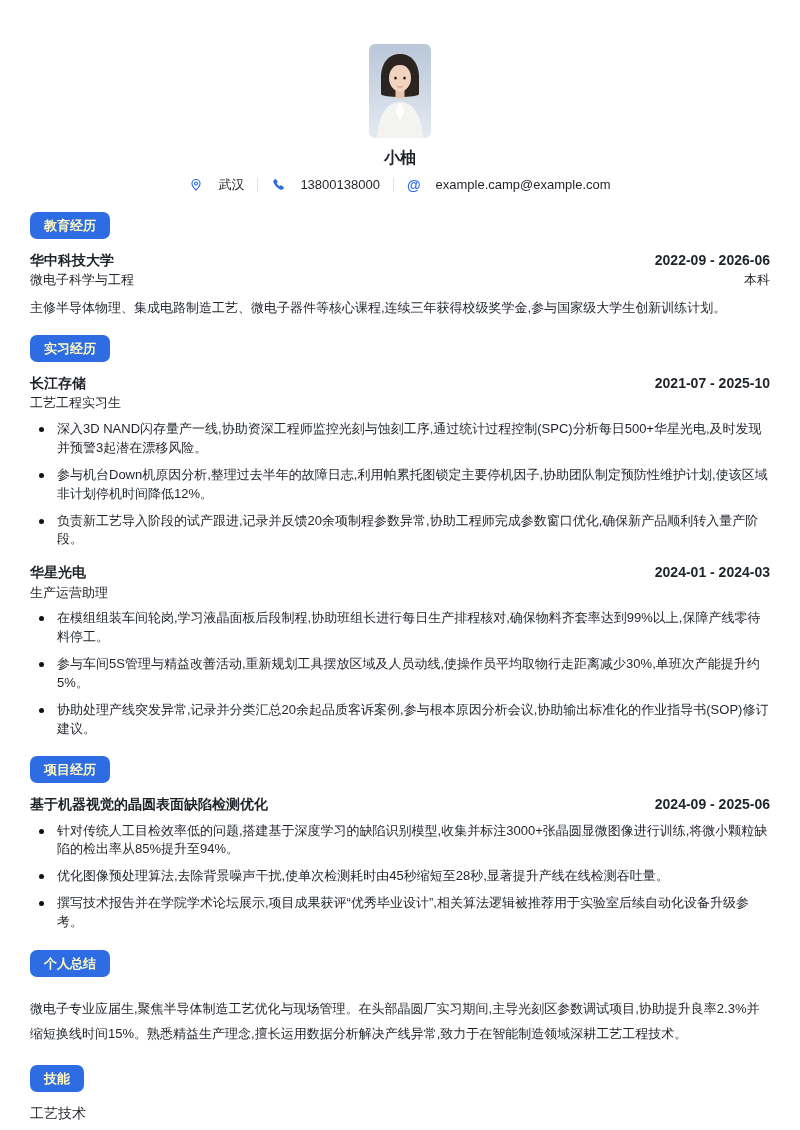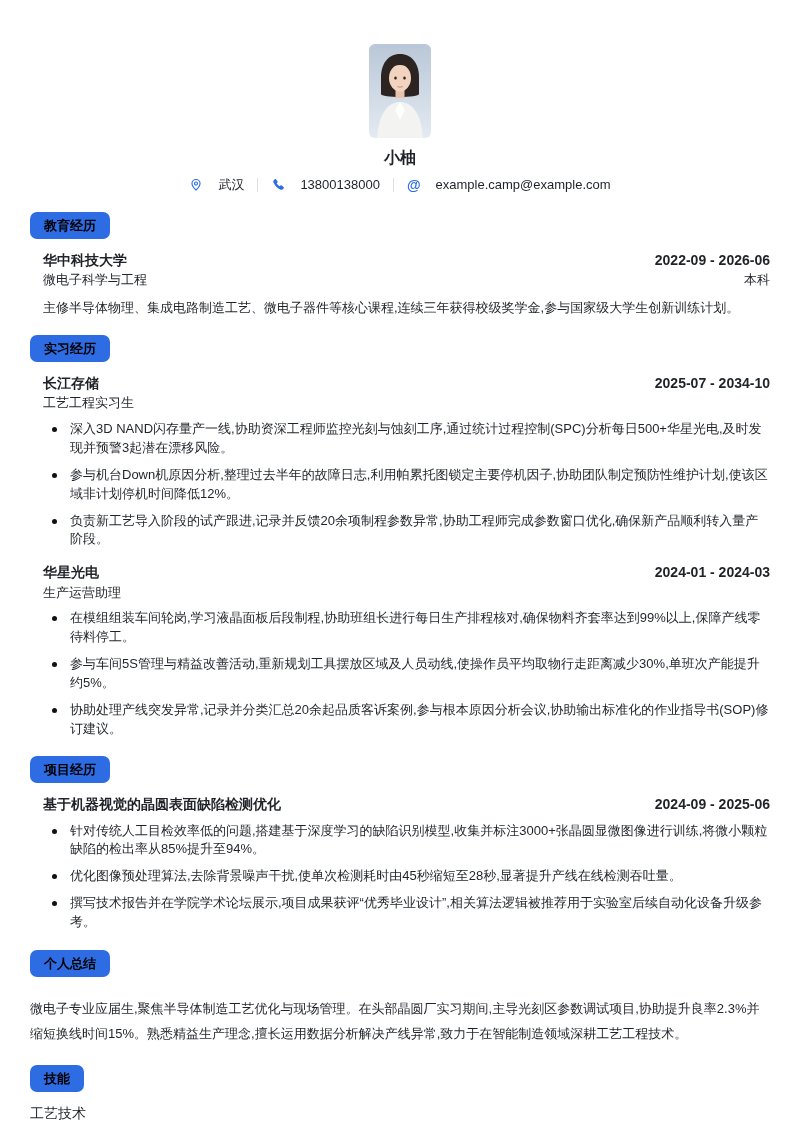--- a/index.html
+++ b/index.html
@@ -27,25 +27,25 @@
   .contact { display:inline-flex; align-items:center; gap:15px; }
   .contact svg { display:block; }
   .at-icon {
     color:var(--accent); font-weight:bold; font-size:14px; line-height:1;
   }
   .vdiv { width:1px; height:14px; background:#dee0e3; }
 
   
   .section { margin-top:18px; }
   .badge {
-    display:inline-block; background:var(--accent); color:#000000;
+    display:inline-block; background:var(--accent); color:#fef9c3;
     font-size:13px; font-weight:bold; line-height:1;
     padding:7px 14px; border-radius:7px; margin-bottom:9px;
   }
-  .entry { margin-top:3px;margin-left:13px; }
+  .entry { margin-top:3px; }
   .entry + .entry { margin-top:14px; }
   .entry-head {
     display:flex; justify-content:space-between; align-items:baseline;
     font-size:14px; font-weight:bold; line-height:1.3;
   }
   .entry-sub {
     display:flex; justify-content:space-between; align-items:flex-start;
     font-size:13px; margin-top:3px; line-height:1.3;
   }
   .desc { margin:9px 0 0 0; line-height:1.5; }
@@ -127,21 +127,21 @@
       <p class="desc">主修半导体物理、集成电路制造工艺、微电子器件等核心课程,连续三年获得校级奖学金,参与国家级大学生创新训练计划。</p>
     </div>
   </div>
 
   <div class="section">
     <span class="badge">实习经历</span>
 
     <div class="entry">
       <div class="entry-head">
         <span>长江存储</span>
-        <span>2025-07 - 2034-10</span>
+        <span>2021-07 - 2025-10</span>
       </div>
       <div class="entry-sub">
         <span>工艺工程实习生</span>
       </div>
       <ul class="bullets">
         <li>深入3D NAND闪存量产一线,协助资深工程师监控光刻与蚀刻工序,通过统计过程控制(SPC)分析每日500+华星光电,及时发现并预警3起潜在漂移风险。</li>
         <li>参与机台Down机原因分析,整理过去半年的故障日志,利用帕累托图锁定主要停机因子,协助团队制定预防性维护计划,使该区域非计划停机时间降低12%。</li>
         <li>负责新工艺导入阶段的试产跟进,记录并反馈20余项制程参数异常,协助工程师完成参数窗口优化,确保新产品顺利转入量产阶段。</li>
       </ul>
     </div>

